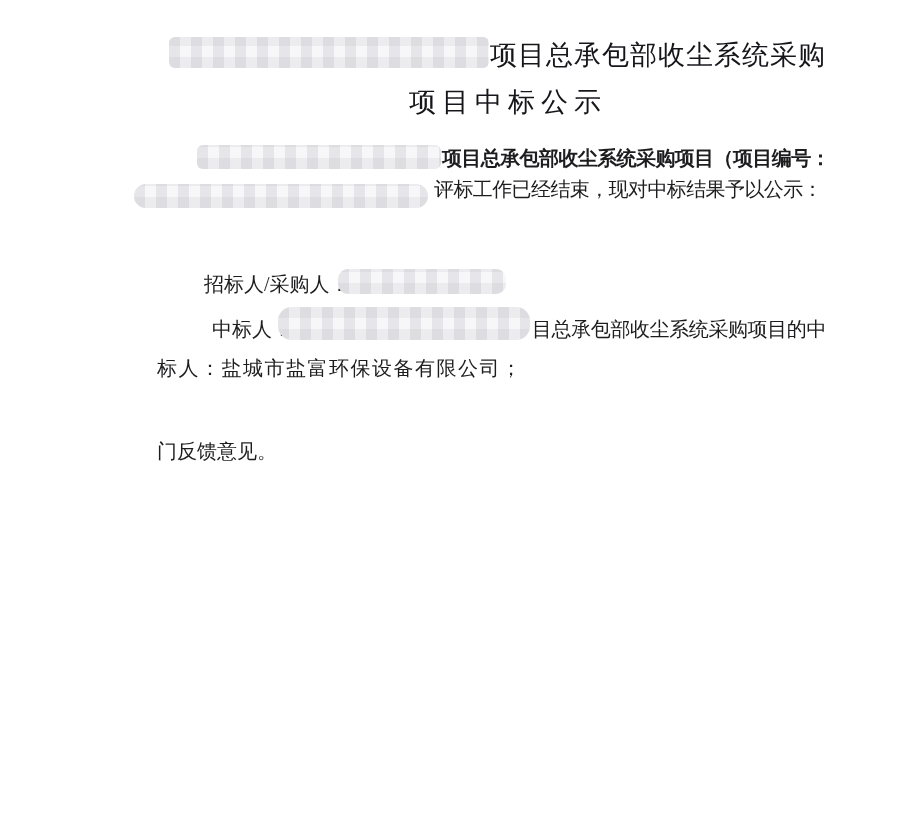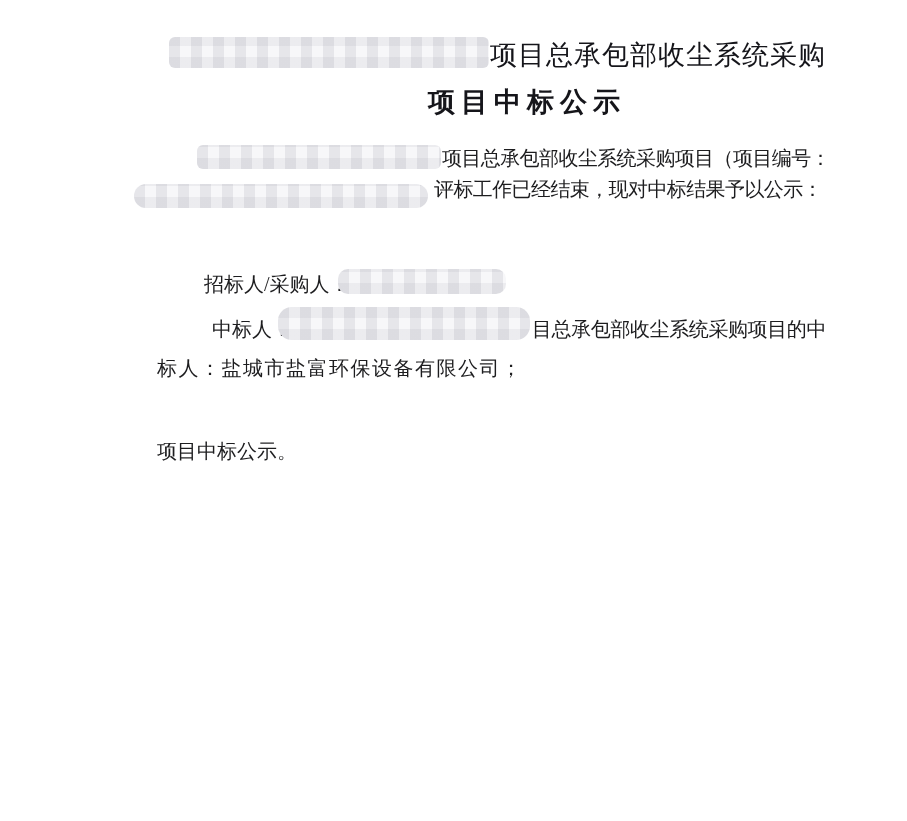--- a/index.html
+++ b/index.html
@@ -53,38 +53,38 @@
   #dot-below-stamp { position:absolute; left:621px; top:786px; width:4px; height:4px; background:#33363d; border-radius:50%; }
   #redline-top { position:absolute; left:434px; top:575px; width:42px; height:3px; background:#e02020; z-index:4; border-radius:1px; }
 </style>
 </head>
 <body>
 
 <div id="page">
 
   <div class="mz mz-gray" style="left:137px; top:37px; width:320px; height:31px;"></div>
   <div class="abs line title" style="left:458px; top:37px;">项目总承包部收尘系统采购</div>
-  <div class="abs line title" style="left:396px; top:84px; letter-spacing:6px;font-weight:bold;">项目中标公示</div>
+  <div class="abs line title" style="left:377px; top:84px; letter-spacing:6px;">项目中标公示</div>
 
   <div class="mz mz-gray" style="left:165px; top:145px; width:244px; height:24px;"></div>
-  <div class="abs line" style="left:410px; top:145px; letter-spacing:-0.6px;">项目总承包部收尘系统采购项目（项目编号：</div>
+  <div class="abs line" style="left:410px; top:145px; letter-spacing:-0.6px;font-weight:bold;">项目总承包部收尘系统采购项目（项目编号：</div>
 
   <div class="mz mz-gray" style="left:102px; top:184px; width:294px; height:24px; border-radius:12px;"></div>
   <div class="abs line" style="left:402px; top:176px; letter-spacing:-0.6px;">评标工作已经结束，现对中标结果予以公示：</div>
 
 
   <div class="abs line" style="left:172px; top:271px;">招标人/采购人：</div>
   <div class="mz mz-gray" style="left:306px; top:269px; width:168px; height:25px; border-radius:10px;"></div>
 
   <div class="abs line" style="left:180px; top:316px;">中标人：</div>
   <div class="mz mz-gray" style="left:246px; top:307px; width:252px; height:33px; border-radius:14px;"></div>
   <div class="abs line" style="left:500px; top:316px; letter-spacing:-0.4px;">目总承包部收尘系统采购项目的中</div>
   <div class="abs line" style="left:125px; top:355px; letter-spacing:1.5px;">标人：盐城市盐富环保设备有限公司；</div>
 
-  <div class="abs line" style="left:125px; top:438px;">项目中标公示。</div>
+  <div class="abs line" style="left:125px; top:438px;">门反馈意见。</div>
 
   <div id="redline-top"></div>
   <div class="mz mz-softpink blob" style="left:429px; top:577px; width:48px; height:30px; border-radius:14px;"></div>
 
   <div id="sign-date">2022 年 01 月 15 日</div>
 
   <svg id="stamp-svg" viewBox="0 0 222 222" xmlns="http://www.w3.org/2000/svg">
     <circle cx="110" cy="112" r="95" fill="none" stroke-width="6" stroke="#f23530"></circle>
     <text x="104" y="117" text-anchor="middle" font-size="20" fill="#15151a" font-family="Liberation Serif, DejaVu Serif, serif">（电子签章）</text>
     <g id="arc-chars">

